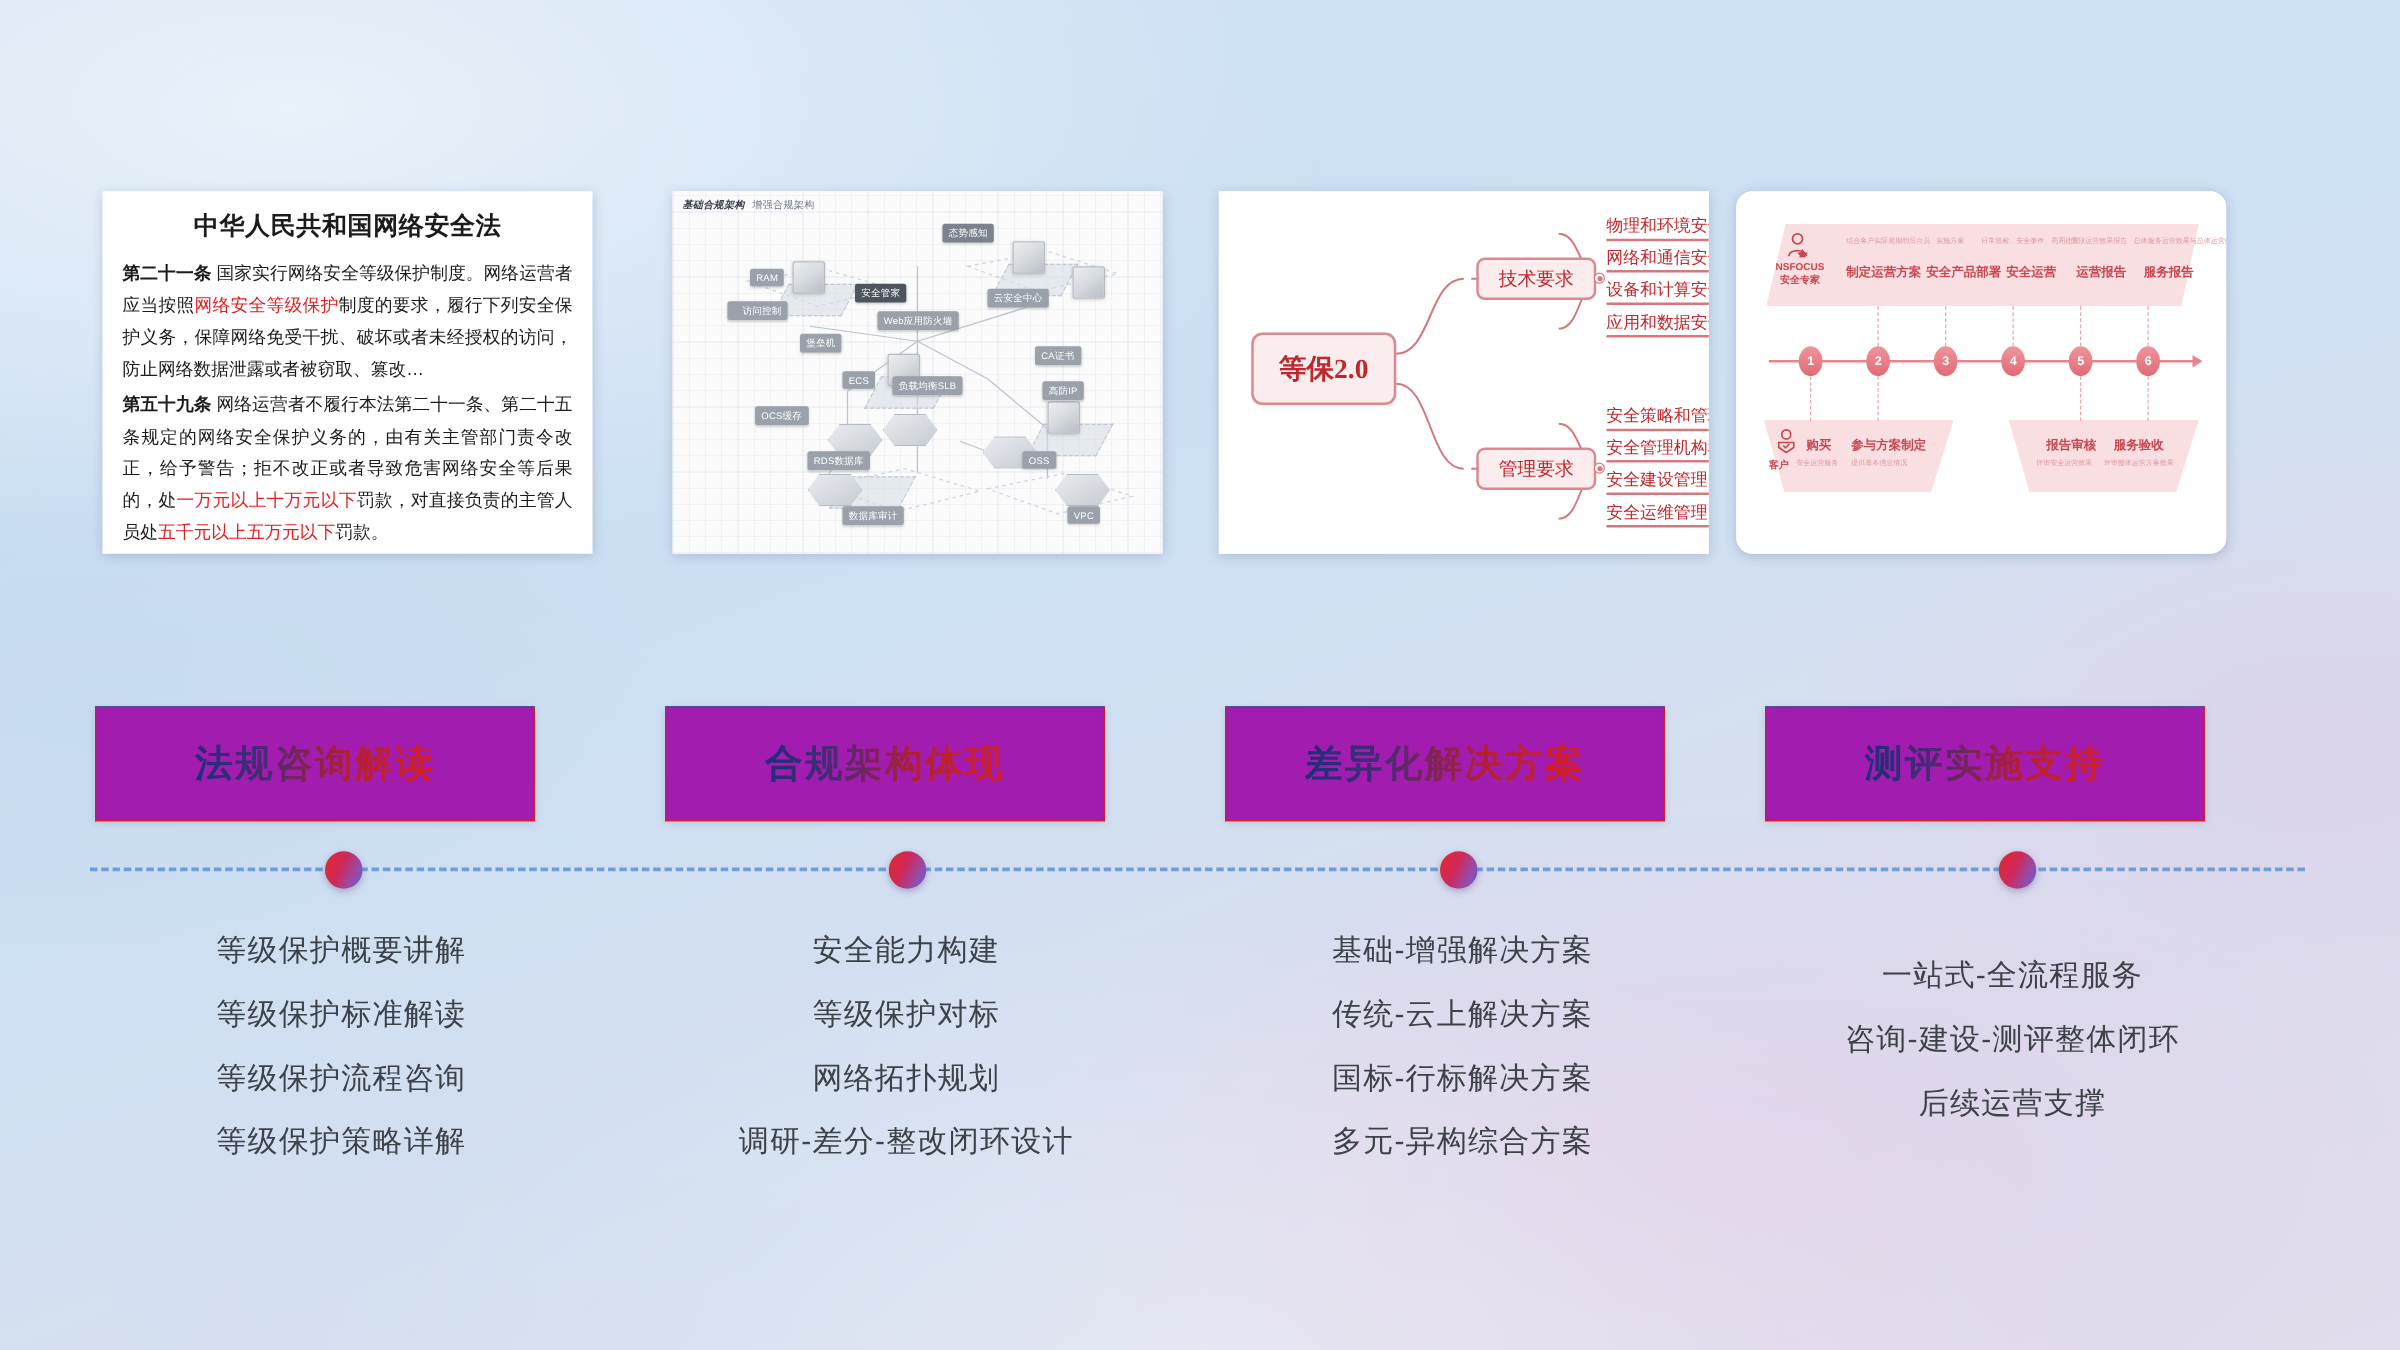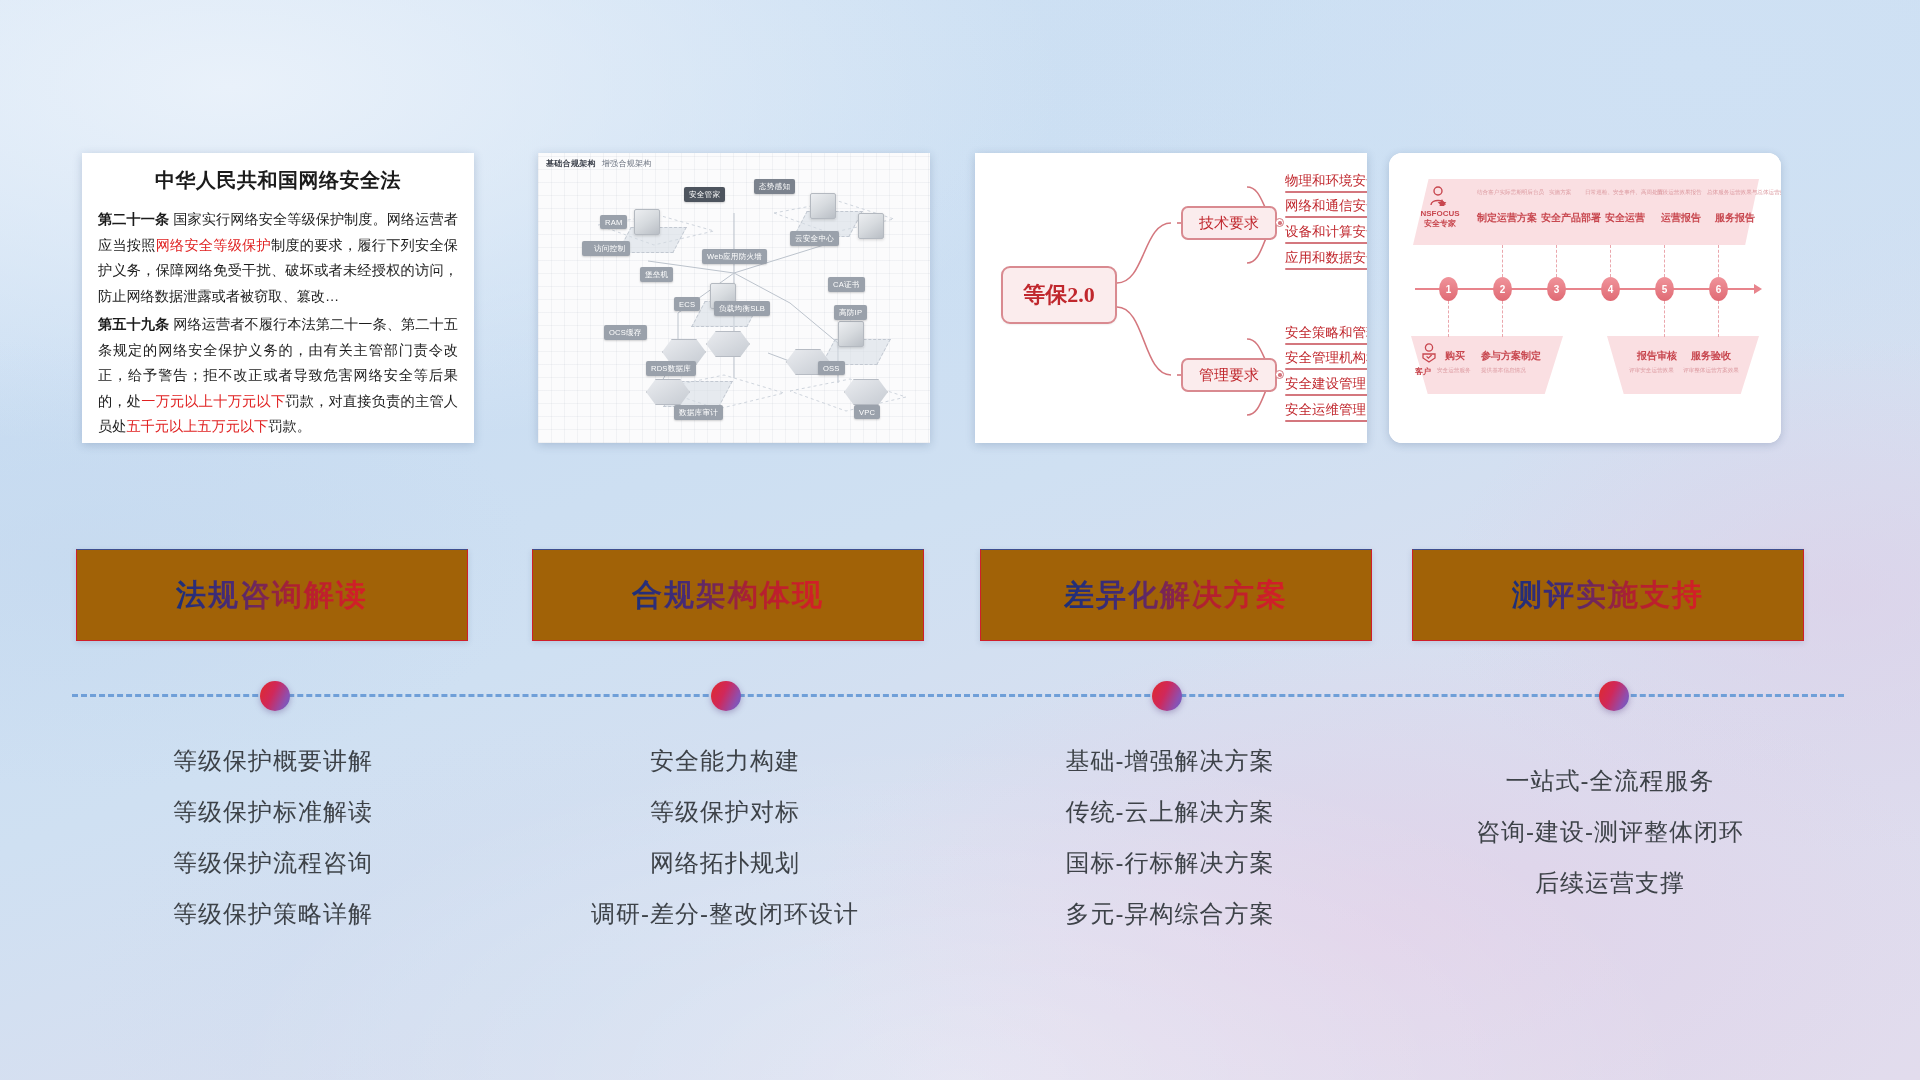--- a/index.html
+++ b/index.html
@@ -55,32 +55,32 @@
     text-align: center; font-weight: bold; font-size: 20px;
     letter-spacing: .5px; margin-bottom: 13px;
   }
   .law p { font-size: 14.2px; line-height: 25.5px; text-align: justify; margin-bottom: 3px; }
   .law .art { font-weight: bold; }
   .law .hl { color: #e02020; }
 
   
   .arch { position: relative; width: 100%; height: 100%; background:#fbfbfc; }
   .arch .hdr { position:absolute; top:5px; left:8px; font-size:8px; color:#6d7480; letter-spacing:.3px; }
-  .arch .hdr b { color:#3a3f49; font-weight:600; margin-right:6px; }
+  .arch .hdr b { color:#3a3f49; font-weight:600; margin-right:6px;font-style:italic; }
   .arch .grid { position:absolute; inset:0;
     background-image:
       repeating-linear-gradient(0deg, rgba(150,160,175,.10) 0 1px, transparent 1px 13px),
       repeating-linear-gradient(90deg, rgba(150,160,175,.10) 0 1px, transparent 1px 13px);
   }
   .arch svg { position:absolute; inset:0; }
   .nd { position:absolute; font-size:7.6px; color:#fff; background:#7b828d;
         padding:2.5px 5px; border-radius:2px; white-space:nowrap;
         box-shadow:0 1px 2px rgba(0,0,0,.18); letter-spacing:.2px; }
   .nd.lt { background:#9aa1ab; }
-  .nd.dk { background:#4d545e; }
+  .nd.dk { background:#4d545e;margin-top:40px; }
   .cube { position:absolute; width:26px; height:26px;
           background:linear-gradient(145deg,#eceef1 0%, #d6dade 50%, #b9bec5 100%);
           border:1px solid #b4b9c0; border-radius:2px;
           box-shadow:0 1px 3px rgba(0,0,0,.16); }
   .plat { position:absolute; width:56px; height:26px;
           background:rgba(214,220,228,.55); border:1px dashed #c2c8d1;
           transform:skewX(-28deg); }
   .hexz { position:absolute; width:44px; height:26px;
           background:linear-gradient(150deg,#e9ebef,#c7ccd3);
           border:1px solid #b6bbc3;
@@ -144,22 +144,22 @@
      border-left:8px solid #e8848c; border-top:5px solid transparent; border-bottom:5px solid transparent; }
   .tnode { position:absolute; width:19px; height:24px; border-radius:50%;
      background:linear-gradient(180deg,#f0949b,#e06a74); color:#fff;
      font-size:10px; display:flex; align-items:center; justify-content:center;
      font-weight:bold; top:124px; }
   .vdash { position:absolute; width:0; border-left:1px dashed #eaa6ac; }
 
   
   .titles { position:absolute; top:549px; left:0; width:1920px; height:92px; }
   .tbox {
-    position:absolute; top:0; height:92px; width:392px;
-    background:#a16207;
+    position:absolute; top:16px; height:92px; width:352px;
+    background:#a21caf;
     border:1.6px solid #cf1f2a;
     border-top-color:#3f4f8f;
     display:flex; align-items:center; justify-content:center;
     box-shadow:0 2px 6px rgba(40,70,110,.15);
   }
   .tbox.b1 { left:76px; }
   .tbox.b2 { left:532px; }
   .tbox.b3 { left:980px; }
   .tbox.b4 { left:1412px; }
   .tbox span {

